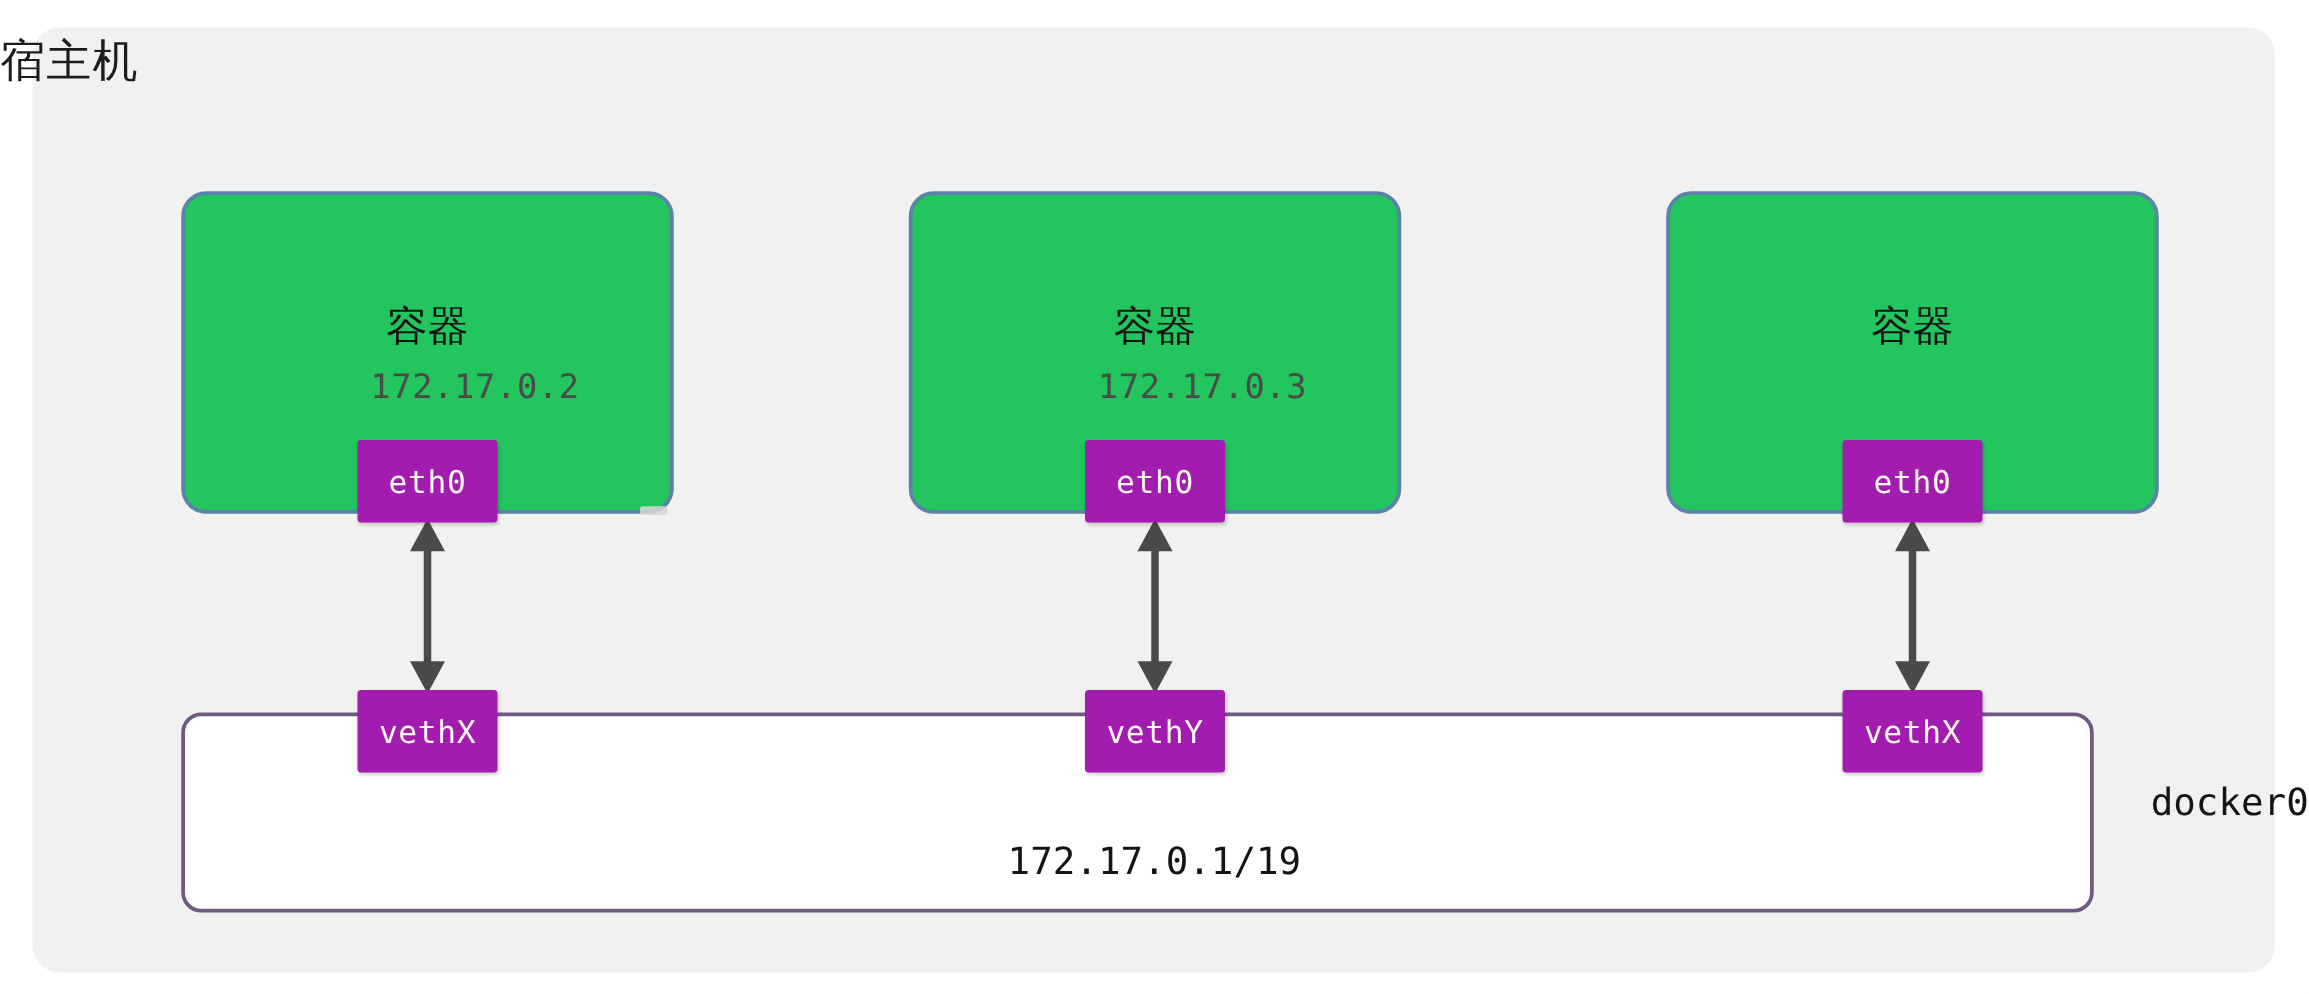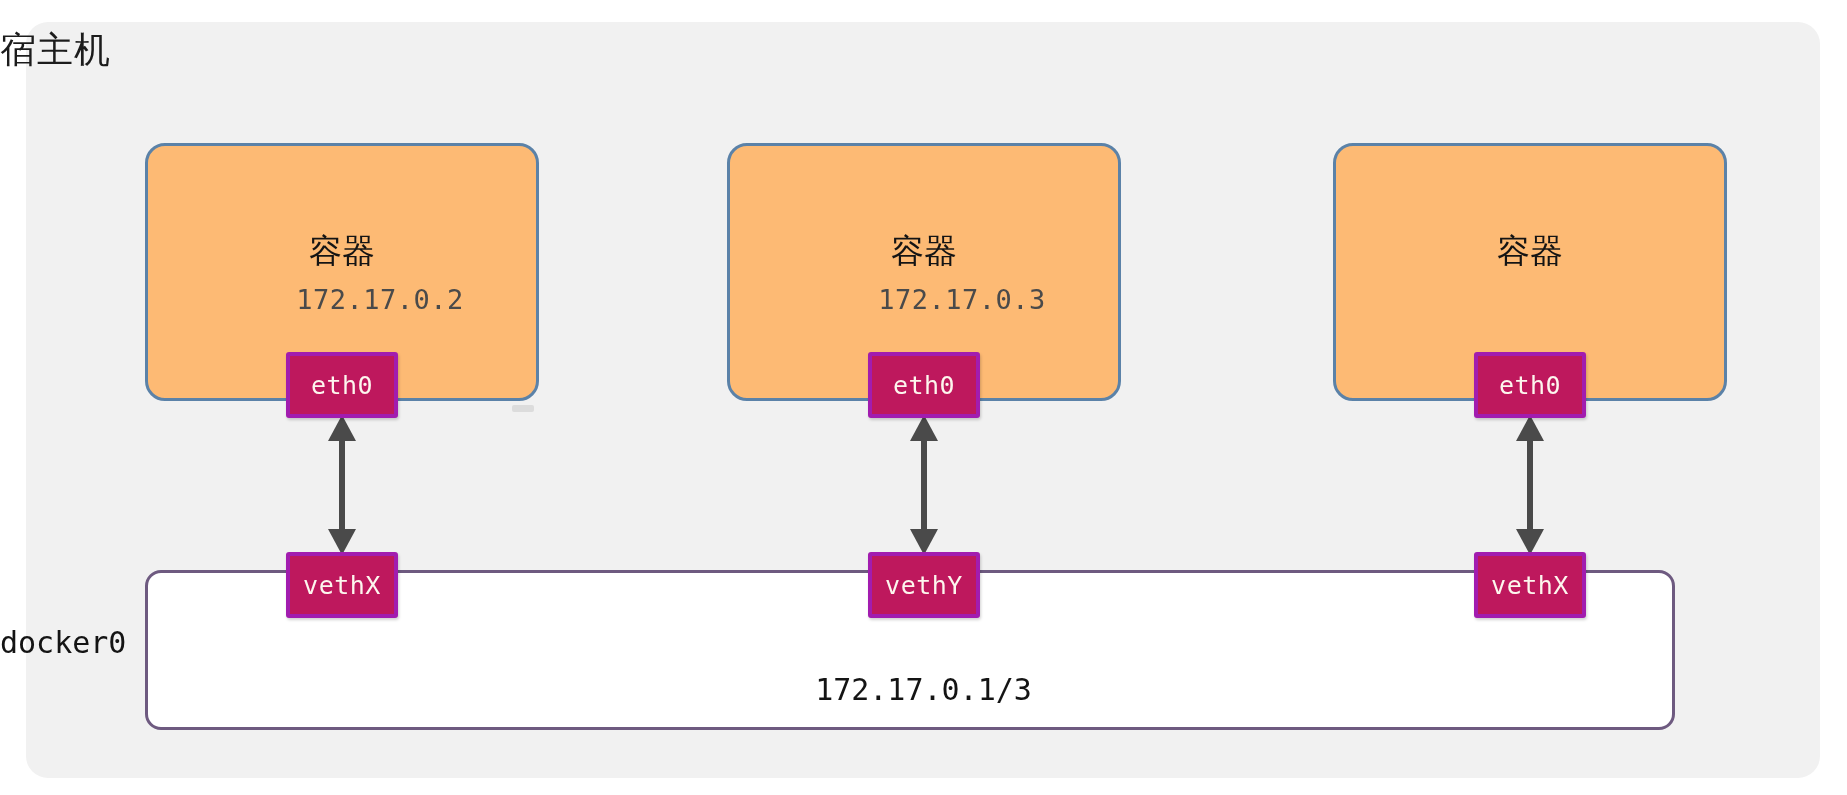--- a/index.html
+++ b/index.html
@@ -40,24 +40,24 @@
     font-family: "DejaVu Sans", "Liberation Sans", sans-serif;
     font-size: 36px;
     color: #1c1c1c;
     letter-spacing: 1px;
     line-height: 1;
   }
 
   
   .container-box {
     position: absolute;
-    top: 143px;
+    top: 153px;
     width: 394px;
     height: 258px;
-    background: #fdba74;
+    background: #22c55e;
     border: 3px solid #5b82a8;
     border-radius: 20px;
     box-sizing: border-box;
   }
   .container-box.c1 { left: 145px; }
   .container-box.c2 { left: 727px; }
   .container-box.c3 { left: 1333px; }
 
   .container-label {
     position: absolute;
@@ -83,21 +83,21 @@
     line-height: 1;
     letter-spacing: 0.5px;
     padding-left: 38px;
   }
 
   
   .chip {
     position: absolute;
     width: 112px;
     height: 66px;
-    background: #be185d;
+    background: #a21caf;
     border: 4px solid #a21caf;
     border-radius: 3px;
     box-sizing: border-box;
     display: flex;
     align-items: center;
     justify-content: center;
     font-family: "DejaVu Sans Mono", "Liberation Mono", monospace;
     font-size: 25px;
     color: #fdf6ee;
     letter-spacing: 0.5px;
@@ -125,21 +125,21 @@
     border: 3px solid #6e5a80;
     border-radius: 16px;
     box-sizing: border-box;
   }
 
   .bridge-name {
     position: absolute;
     left: 0;
     top: 628px;
     width: 1847px;
-    text-align: left;
+    text-align: right;
     font-family: "DejaVu Sans Mono", "Liberation Mono", monospace;
     font-size: 30px;
     color: #141414;
     line-height: 1;
   }
   .bridge-cidr {
     position: absolute;
     left: 0;
     top: 675px;
     width: 1847px;
@@ -224,15 +224,15 @@
 
   <div class="chip eth e1">eth0</div>
   <div class="chip eth e2">eth0</div>
   <div class="chip eth e3">eth0</div>
 
   <div class="chip veth v1">vethX</div>
   <div class="chip veth v2">vethY</div>
   <div class="chip veth v3">vethX</div>
 
   <div class="bridge-name">docker0</div>
-  <div class="bridge-cidr">172.17.0.1/3</div>
+  <div class="bridge-cidr">172.17.0.1/19</div>
 
 </div>
 
 </body></html>

